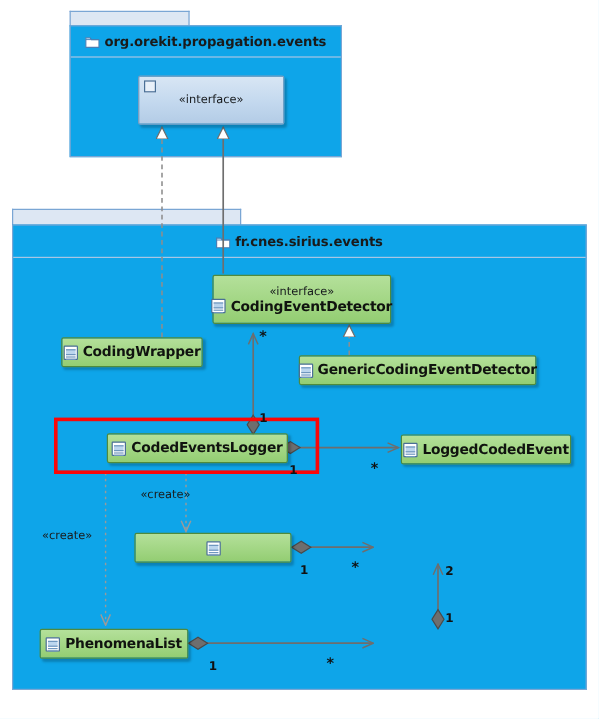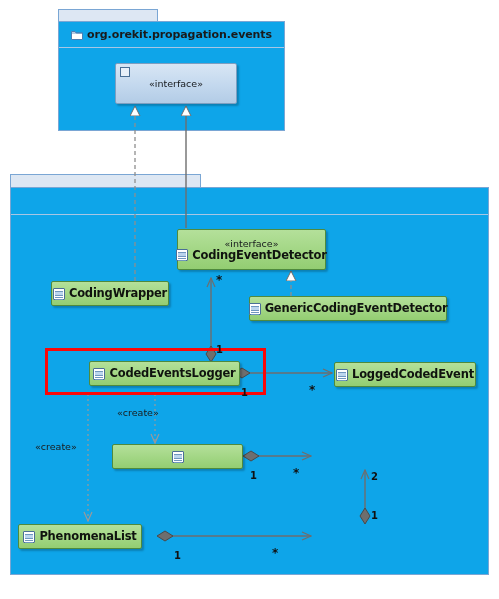--- a/index.html
+++ b/index.html
@@ -179,20 +179,28 @@
           <path d="M0.5 9.5 V1.5 H4 L5.2 3 H11.5 V9.5 Z" fill="#ffffff" stroke="#4a7fb5" stroke-width="1"></path>
           <path d="M0.5 3 H11.5" stroke="#4a7fb5" stroke-width="0.8"></path>
         </svg>
       </span><span>org.orekit.propagation.events</span>
     </div>
     <div class="pkg-sep" style="left:0px; top:25px; width:225px;"></div>
   </div>
 
   <div class="pkg-tab" style="left:10px; top:174px; width:191px; height:14px;"></div>
   <div class="pkg" style="left:10px; top:187px; width:479px; height:388px;">
+    <div class="pkg-title" style="top:7px;">
+      <span class="folder-ico">
+        <svg width="12" height="10" viewBox="0 0 12 10">
+          <path d="M0.5 9.5 V1.5 H4 L5.2 3 H11.5 V9.5 Z" fill="#ffffff" stroke="#4a7fb5" stroke-width="1"></path>
+          <path d="M0.5 3 H11.5" stroke="#4a7fb5" stroke-width="0.8"></path>
+        </svg>
+      </span><span>fr.cnes.sirius.events</span>
+    </div>
     <div class="pkg-sep" style="left:0px; top:26px; width:477px;"></div>
   </div>
 
   <svg class="layer" viewBox="0 0 499 599">
     <defs>
       <marker id="hollowtri" markerWidth="12" markerHeight="12" refX="10" refY="5" orient="auto" markerUnits="userSpaceOnUse">
         <path d="M0,0 L10,5 L0,10 z" fill="#ffffff" stroke="#6e6e6e" stroke-width="1"></path>
       </marker>
       <marker id="openarrow" markerWidth="11" markerHeight="10" refX="10" refY="5" orient="auto" markerUnits="userSpaceOnUse">
         <path d="M1,1 L10,5 L1,9" fill="none" stroke="#6e6e6e" stroke-width="1.2"></path>
@@ -304,21 +312,21 @@
     </div>
   </div>
 
   <div class="node" style="left:112px; top:444px; width:131px; height:25px;">
     <div class="namerow">
       <span class="cls-ico"></span>
     </div>
   </div>
 
 
-  <div class="node" style="left:18px; top:524px; width:124px; height:25px;">
+  <div class="node" style="left:33px; top:524px; width:124px; height:25px;">
     <div class="namerow">
       <span class="cls-ico"></span>
       <span class="nodename">PhenomenaList</span>
     </div>
   </div>
 
 
   <div class="mult star" style="left:216px; top:275px;">*</div>
   <div class="mult" style="left:216px; top:345px;">1</div>
 

